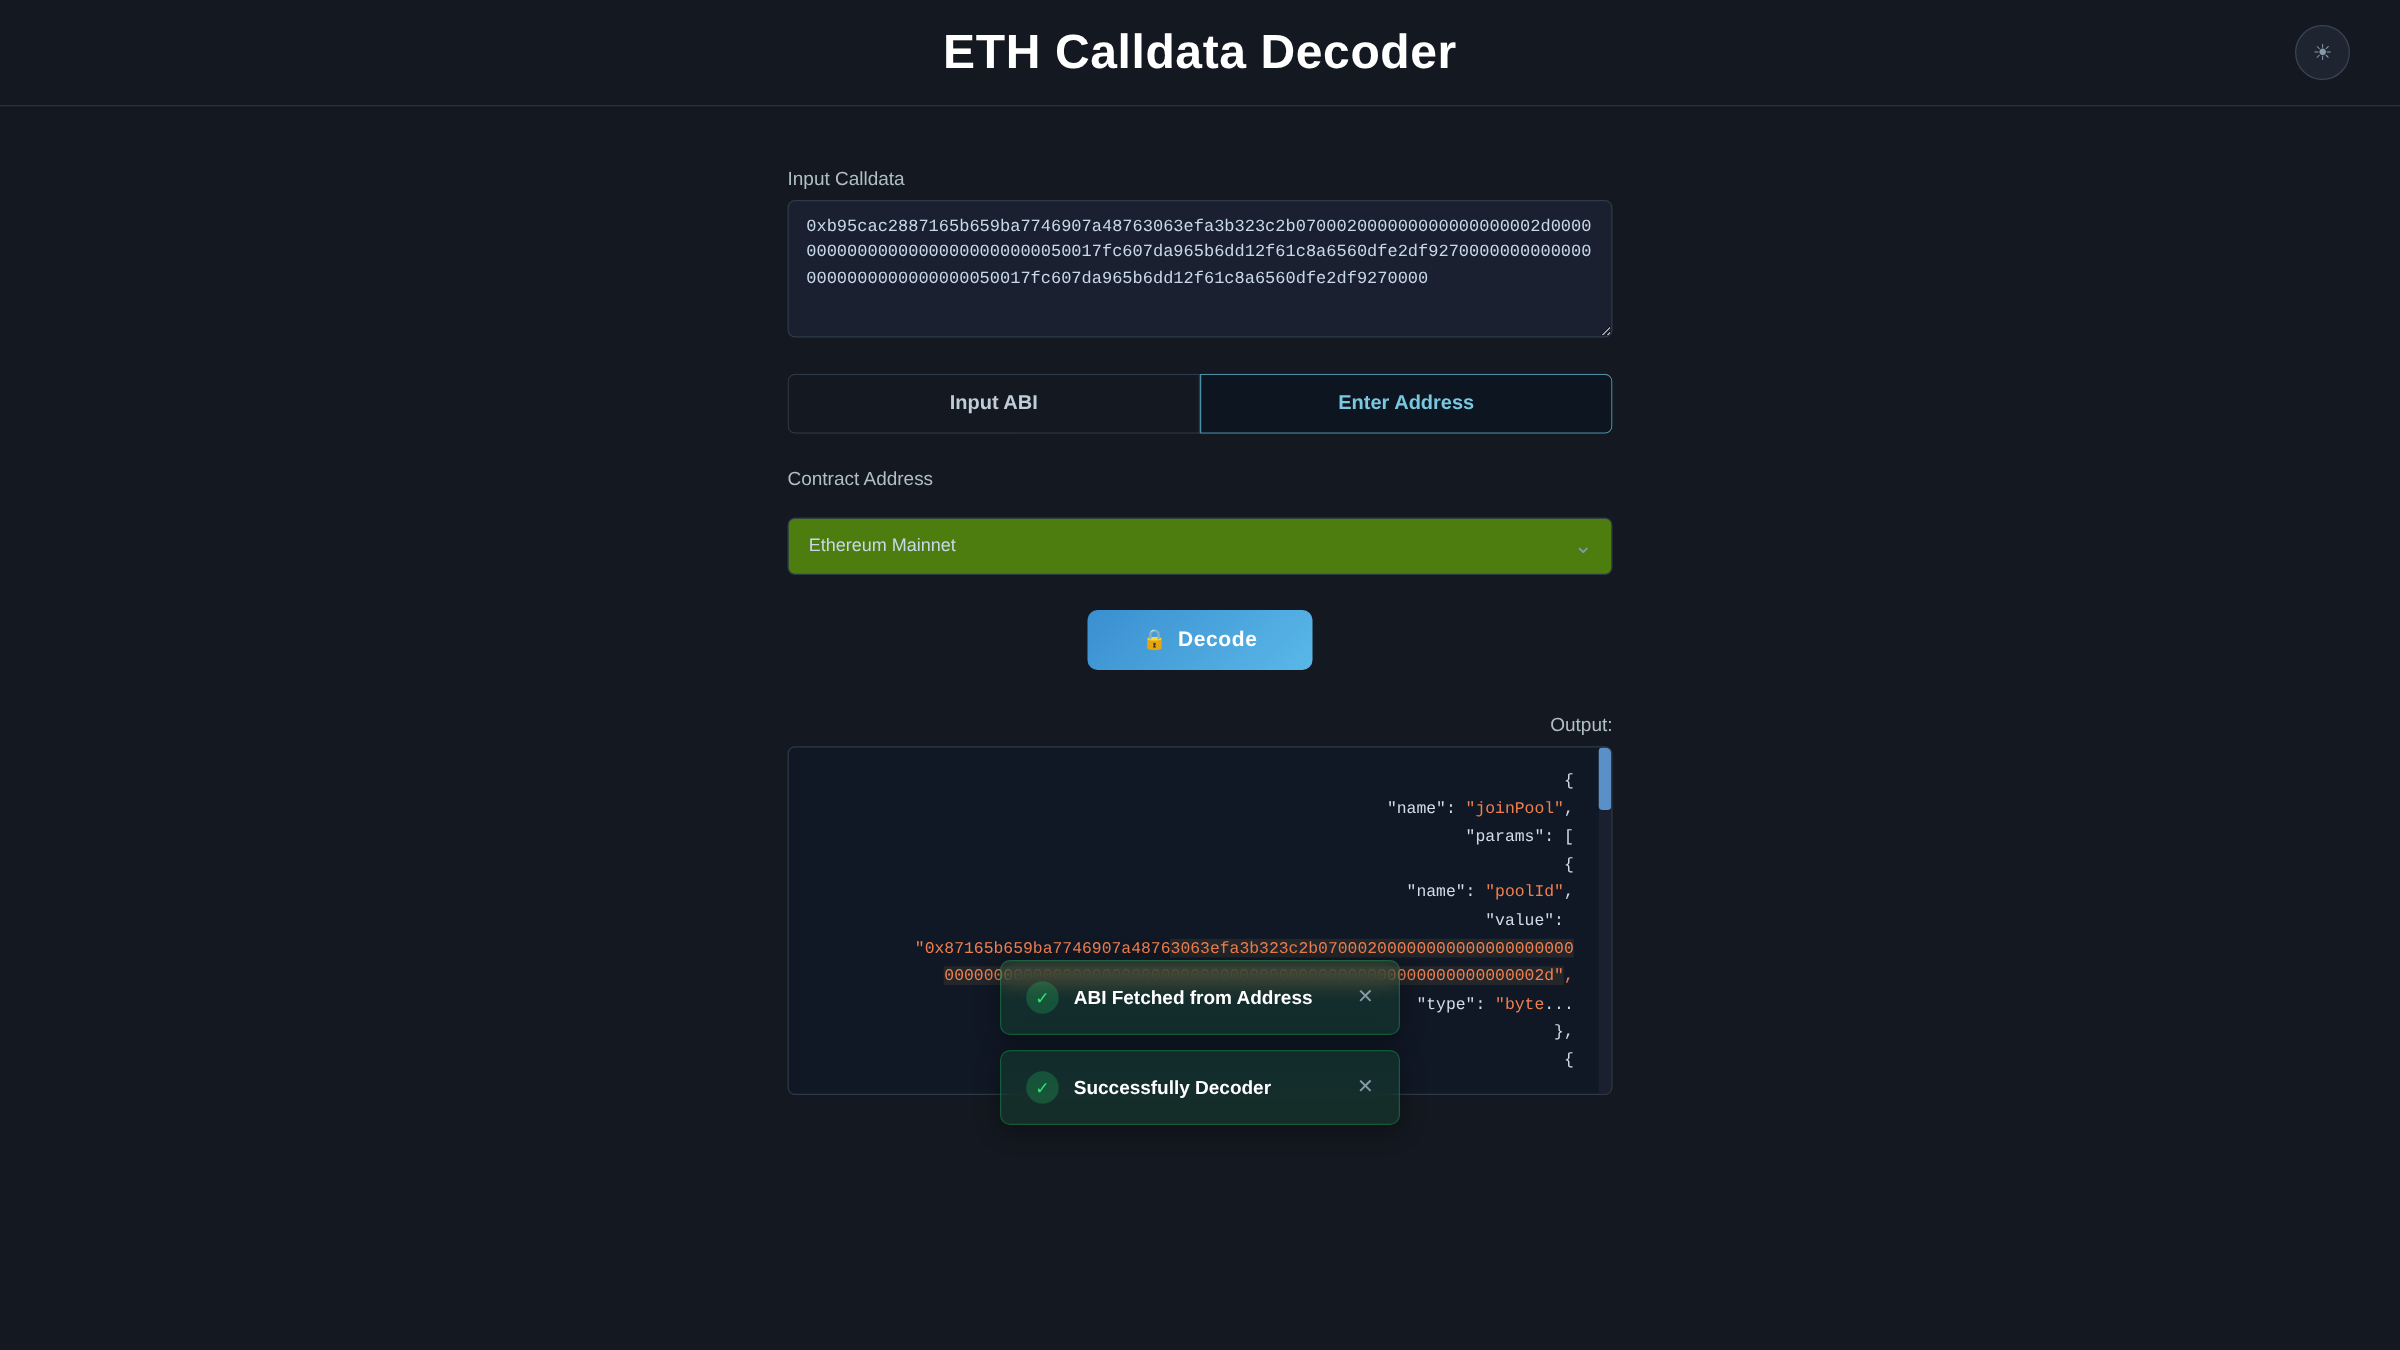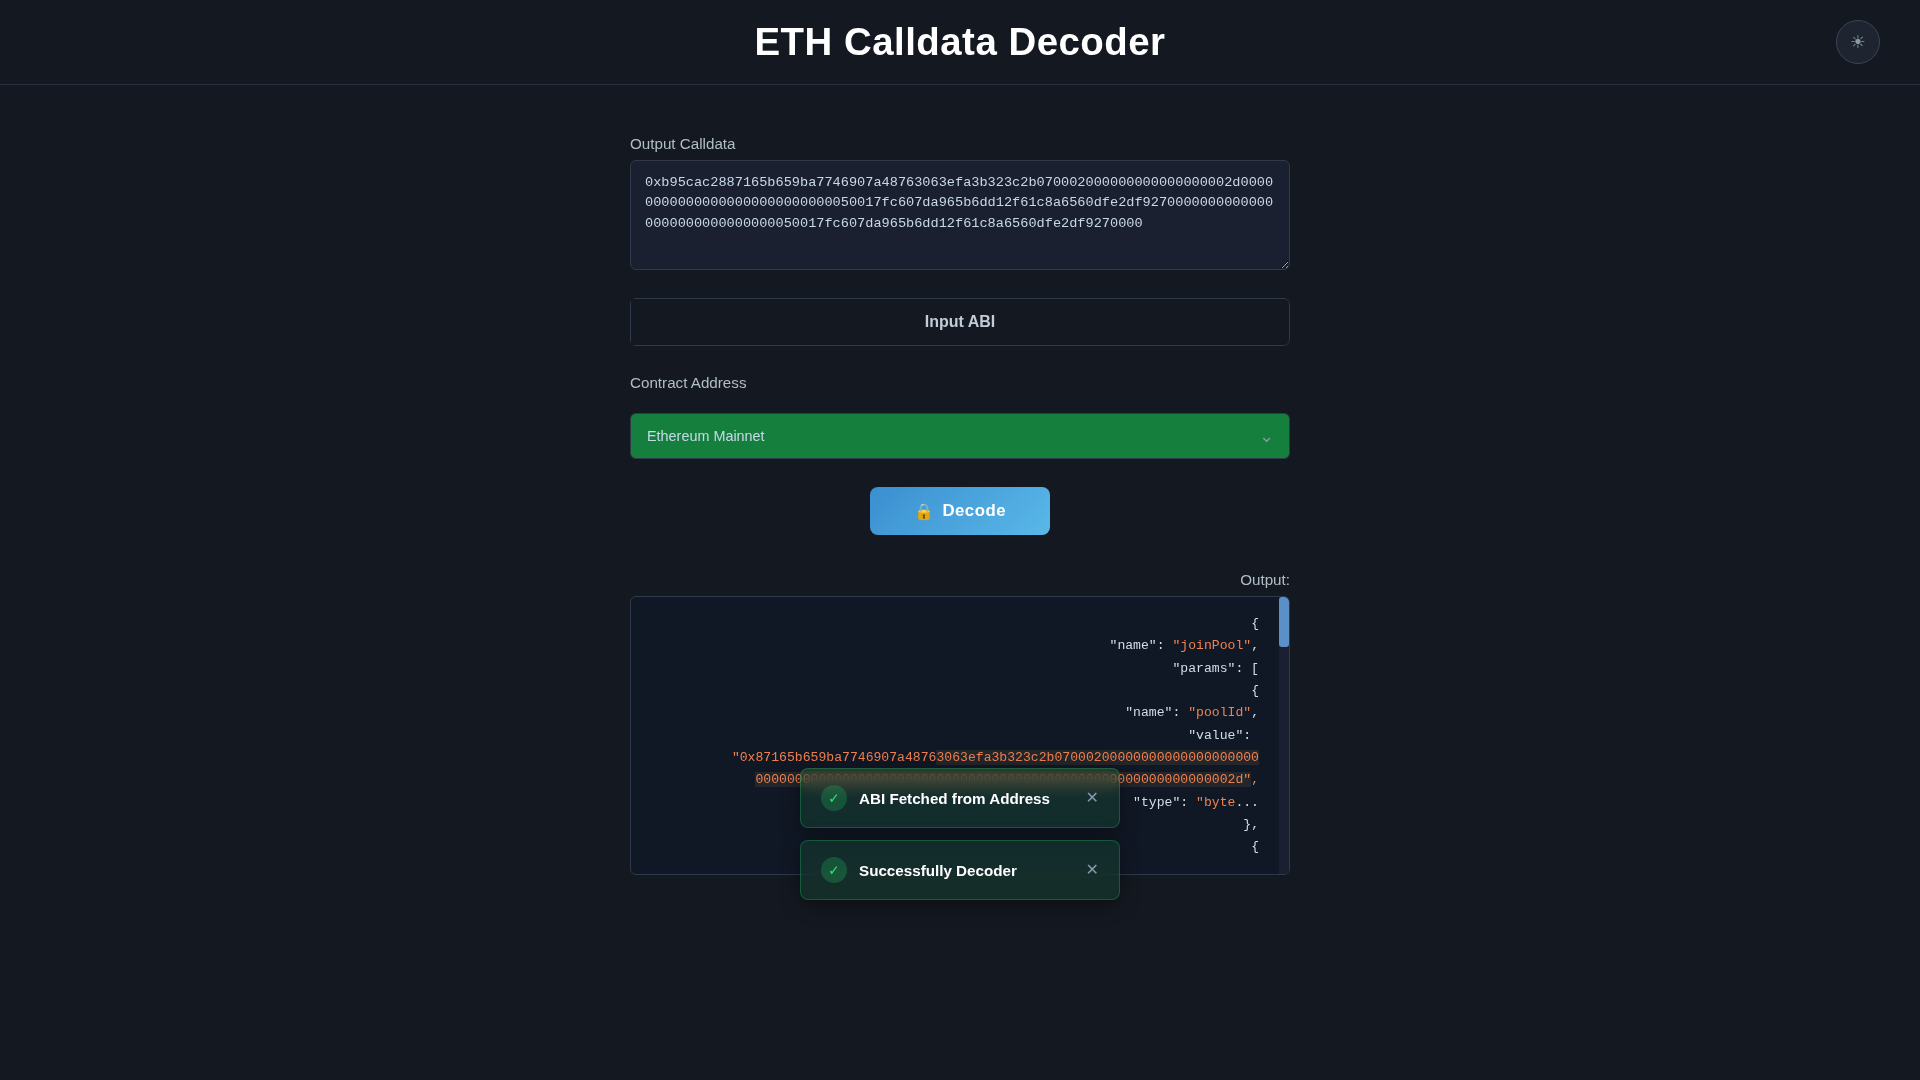--- a/index.html
+++ b/index.html
@@ -124,21 +124,21 @@
       color: #c8d8e8;
       font-family: 'Courier New', monospace;
       font-size: 0.9rem;
       padding: 14px 16px;
       outline: none;
       margin-top: 8px;
     }
 
     .network-select {
       width: 100%;
-      background: #15803d;
+      background: #4d7c0f;
       border: 1px solid #2e3a4a;
       border-radius: 6px;
       color: #c8d8e8;
       font-size: 0.9rem;
       padding: 14px 16px;
       outline: none;
       margin-top: 14px;
       appearance: none;
       cursor: pointer;
     }
@@ -289,26 +289,27 @@
 <header>
   <h1 class="header-title">ETH Calldata Decoder</h1>
   <button class="theme-toggle-btn">
     <span>☀</span>
   </button>
 </header>
 
 <div class="main-content">
 
   <div>
-    <div class="section-label">Output Calldata</div>
+    <div class="section-label">Input Calldata</div>
     <textarea class="calldata-textarea" spellcheck="false" style="">0xb95cac2887165b659ba7746907a48763063efa3b323c2b070002000000000000000002d000000000000000000000000000050017fc607da965b6dd12f61c8a6560dfe2df92700000000000000000000000000000050017fc607da965b6dd12f61c8a6560dfe2df9270000</textarea>
   </div>
 
   <div class="tab-container">
     <button class="tab-btn">Input ABI</button>
+    <button class="tab-btn active">Enter Address</button>
   </div>
 
   <div class="contract-section">
     <div class="section-label">Contract Address</div>
     <div class="select-wrapper">
       <select class="network-select">
         <option>Ethereum Mainnet</option>
         <option>Polygon</option>
         <option>Arbitrum</option>
         <option>Optimism</option>

